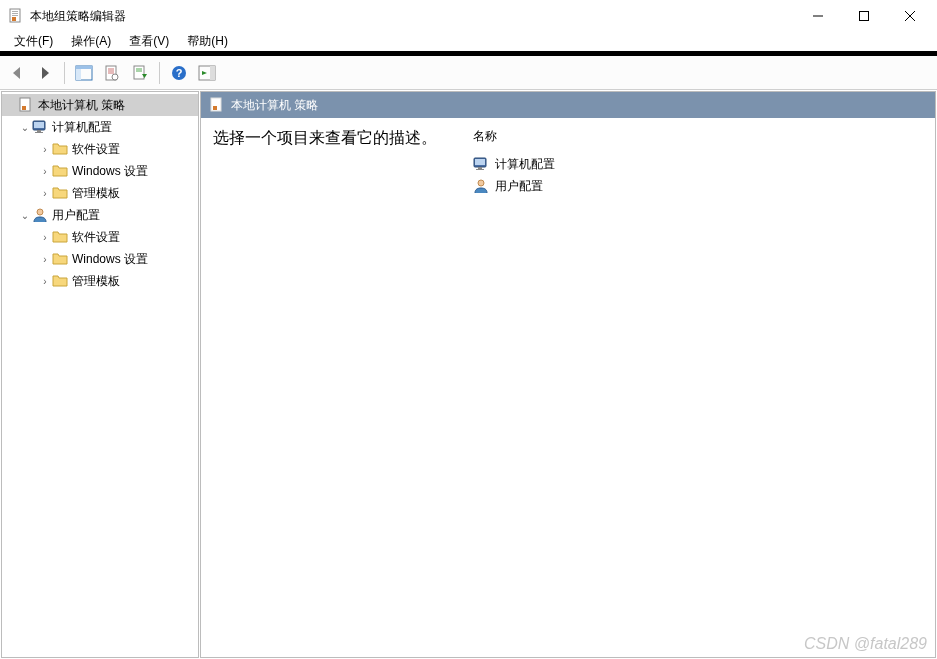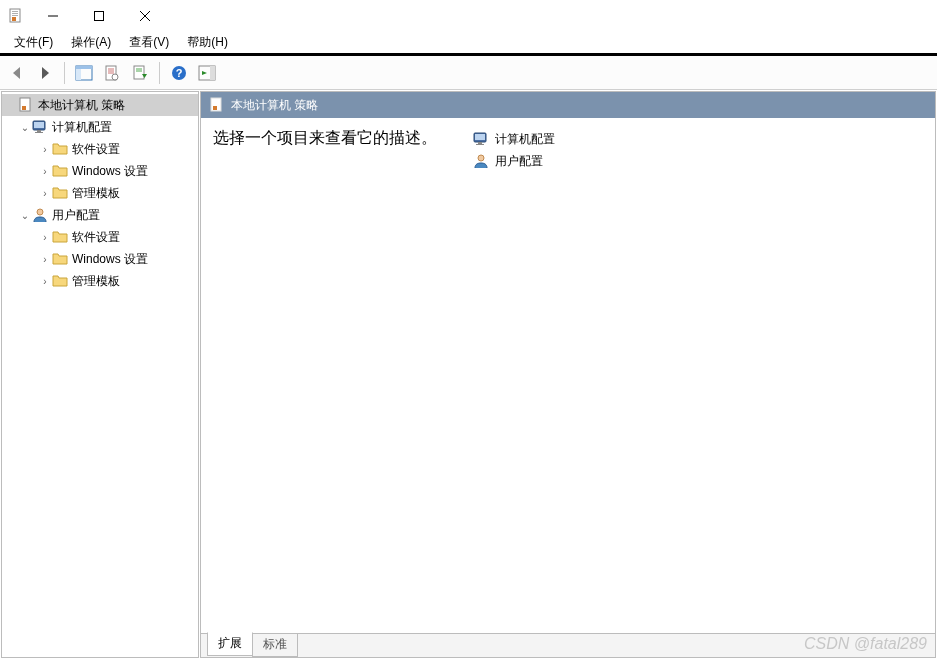--- a/index.html
+++ b/index.html
@@ -28,21 +28,21 @@
       width: 46px; height: 30px;
       display: flex; align-items: center; justify-content: center;
       cursor: default;
     }
     .menubar {
       height: 24px;
       display: flex;
       align-items: center;
       padding: 0 6px;
       gap: 2px;
-      border-bottom: 3px solid #000000;
+      border-bottom: 5px solid #000000;
     }
     .menu-item {
       padding: 2px 8px;
       cursor: default;
     }
     .toolbar {
       height: 34px;
       display: flex;
       align-items: center;
       padding: 0 4px;
@@ -187,20 +187,21 @@
 <div class="titlebar">
   <span class="app-icon">
     <svg width="16" height="16" viewBox="0 0 16 16">
       <rect x="2" y="1" width="10" height="13" fill="#fff" stroke="#8a8a8a"></rect>
       <rect x="4" y="3" width="6" height="1" fill="#b0b0b0"></rect>
       <rect x="4" y="5" width="6" height="1" fill="#b0b0b0"></rect>
       <rect x="4" y="7" width="6" height="1" fill="#b0b0b0"></rect>
       <rect x="4" y="9" width="4" height="4" fill="#d47b2f"></rect>
     </svg>
   </span>
+  <span class="title">本地组策略编辑器</span>
   <div class="win-controls">
     <div class="win-btn">
       <svg width="10" height="10">
           <line x1="0" y1="5" x2="10" y2="5" stroke="#000"></line>
         </svg>
     </div>
     <div class="win-btn">
       <svg width="10" height="10">
           <rect x="0.5" y="0.5" width="9" height="9" fill="none" stroke="#000"></rect>
         </svg>
@@ -374,20 +375,21 @@
           <rect x="4" y="9" width="4" height="4" fill="#d47b2f"></rect>
         </svg>
       </span>
       <span>本地计算机 策略</span>
     </div>
     <div class="content-body">
       <div class="desc-col">
         <span>选择一个项目来查看它的描述。</span>
       </div>
       <div class="list-col">
+        <div class="col-header">名称</div>
         <div class="list-item">
           <span class="item-icon">
             <svg width="16" height="16" viewBox="0 0 16 16">
               <rect x="1" y="2" width="12" height="9" rx="1" fill="#4a6fa5" stroke="#2a4a75"></rect>
               <rect x="2" y="3" width="10" height="6" fill="#bcd4f0"></rect>
               <rect x="5" y="11" width="4" height="2" fill="#888"></rect>
               <rect x="3" y="13" width="8" height="1" fill="#888"></rect>
             </svg>
           </span>
           <span>计算机配置</span>
@@ -396,20 +398,16 @@
           <span class="item-icon">
             <svg width="16" height="16" viewBox="0 0 16 16">
               <circle cx="8" cy="5" r="3" fill="#f0c9a0" stroke="#c08a50"></circle>
               <path d="M2 15c0-4 3-5 6-5s6 1 6 5" fill="#4a88c0" stroke="#2a5a90"></path>
             </svg>
           </span>
           <span>用户配置</span>
         </div>
       </div>
     </div>
-    <div class="tabs-row">
-      <div class="tab">扩展</div>
-      <div class="tab inactive">标准</div>
-    </div>
   </div>
 </div>
 
 <div class="watermark">CSDN @fatal289</div>
 
 </body></html>

